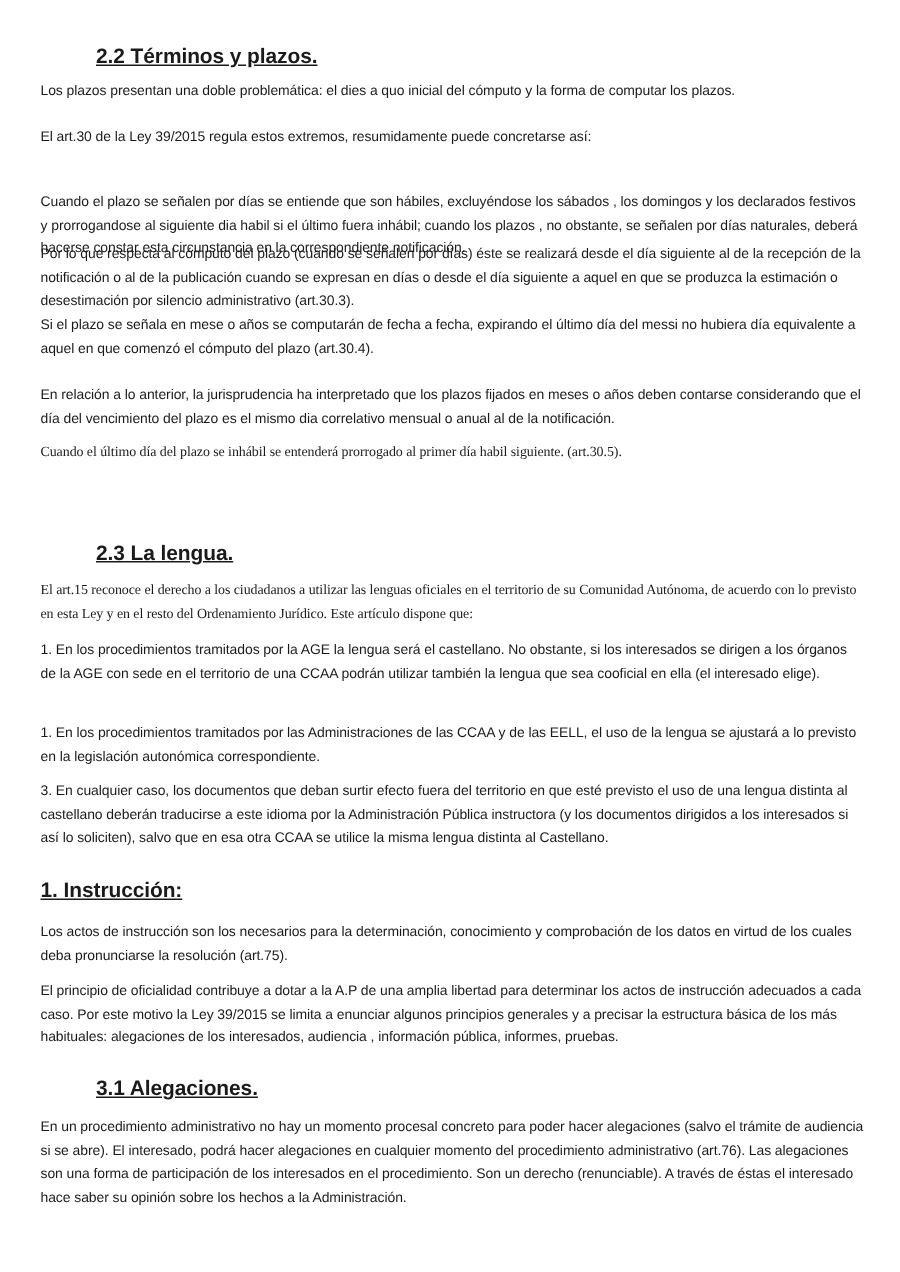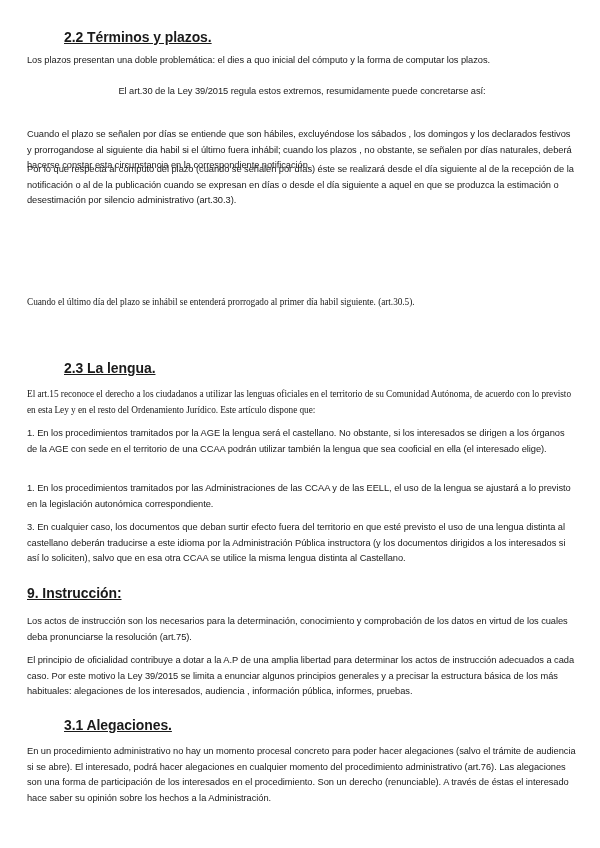--- a/index.html
+++ b/index.html
@@ -40,31 +40,33 @@
     .h-sub { left: 64px; }
     .h-main { left: 27px; }
   </style>
 </head>
 <body>
 
 <div class="page">
 
   <h2 class="heading h-sub" style="top:30px;">2.2 Términos y plazos.</h2>
   <p class="blk" style="top:53px;">Los plazos presentan una doble problemática: el dies a quo inicial del cómputo y la forma de computar los plazos.</p>
-  <p class="blk" style="top:84px;text-align:center;">El art.30 de la Ley 39/2015 regula estos extremos, resumidamente puede concretarse así:</p>
+  <p class="blk" style="top:84px;">El art.30 de la Ley 39/2015 regula estos extremos, resumidamente puede concretarse así:</p>
   <p class="blk" style="top:127px;">Cuando el plazo se señalen por días se entiende que son hábiles, excluyéndose los sábados , los domingos y los declarados festivos y prorrogandose al siguiente dia habil si el último fuera inhábil; cuando los plazos , no obstante, se señalen por días naturales, deberá hacerse constar esta circunstancia en la correspondiente notificación.</p>
   <p class="blk" style="top:162px;">Por lo que respecta al cómputo del plazo (cuando se señalen por días) éste se realizará desde el día siguiente al de la recepción de la notificación o al de la publicación cuando se expresan en días o desde el día siguiente a aquel en que se produzca la estimación o desestimación por silencio administrativo (art.30.3).</p>
+  <p class="blk" style="top:209px;">Si el plazo se señala en mese o años se computarán de fecha a fecha, expirando el último día del messi no hubiera día equivalente a aquel en que comenzó el cómputo del plazo (art.30.4).</p>
+  <p class="blk" style="top:256px;">En relación a lo anterior, la jurisprudencia ha interpretado que los plazos fijados en meses o años deben contarse considerando que el día del vencimiento del plazo es el mismo dia correlativo mensual o anual al de la notificación.</p>
   <p class="blk" style="top:295px;font-family:Liberation Serif, serif;">Cuando el último día del plazo se inhábil se entenderá prorrogado al primer día habil siguiente. (art.30.5).</p>
 
   <h2 class="heading h-sub" style="top:361px;">2.3 La lengua.</h2>
   <p class="blk" style="top:387px;font-family:Liberation Serif, serif;">El art.15 reconoce el derecho a los ciudadanos a utilizar las lenguas oficiales en el territorio de su Comunidad Autónoma, de acuerdo con lo previsto en esta Ley y en el resto del Ordenamiento Jurídico. Este artículo dispone que:</p>
   <p class="blk" style="top:426px;">1. En los procedimientos tramitados por la AGE la lengua será el castellano. No obstante, si los interesados se dirigen a los órganos de la AGE con sede en el territorio de una CCAA podrán utilizar también la lengua que sea cooficial en ella (el interesado elige).</p>
   <p class="blk" style="top:481px;">1. En los procedimientos tramitados por las Administraciones de las CCAA y de las EELL, el uso de la lengua se ajustará a lo previsto en la legislación autonómica correspondiente.</p>
   <p class="blk" style="top:520px;">3. En cualquier caso, los documentos que deban surtir efecto fuera del territorio en que esté previsto el uso de una lengua distinta al castellano deberán traducirse a este idioma por la Administración Pública instructora (y los documentos dirigidos a los interesados si así lo soliciten), salvo que en esa otra CCAA se utilice la misma lengua distinta al Castellano.</p>
 
-  <h2 class="heading h-main" style="top:586px;">9. Instrucción:</h2>
+  <h2 class="heading h-main" style="top:586px;">1. Instrucción:</h2>
   <p class="blk" style="top:614px;">Los actos de instrucción son los necesarios para la determinación, conocimiento y comprobación de los datos en virtud de los cuales deba pronunciarse la resolución (art.75).</p>
   <p class="blk" style="top:653px;">El principio de oficialidad contribuye a dotar a la A.P de una amplia libertad para determinar los actos de instrucción adecuados a cada caso. Por este motivo la Ley 39/2015 se limita a enunciar algunos principios generales y a precisar la estructura básica de los más habituales: alegaciones de los interesados, audiencia , información pública, informes, pruebas.</p>
 
   <h2 class="heading h-sub" style="top:718px;">3.1 Alegaciones.</h2>
   <p class="blk" style="top:744px;">En un procedimiento administrativo no hay un momento procesal concreto para poder hacer alegaciones (salvo el trámite de audiencia si se abre). El interesado, podrá hacer alegaciones en cualquier momento del procedimiento administrativo (art.76). Las alegaciones son una forma de participación de los interesados en el procedimiento. Son un derecho (renunciable). A través de éstas el interesado hace saber su opinión sobre los hechos a la Administración.</p>
 
 </div>
 
 </body></html>

